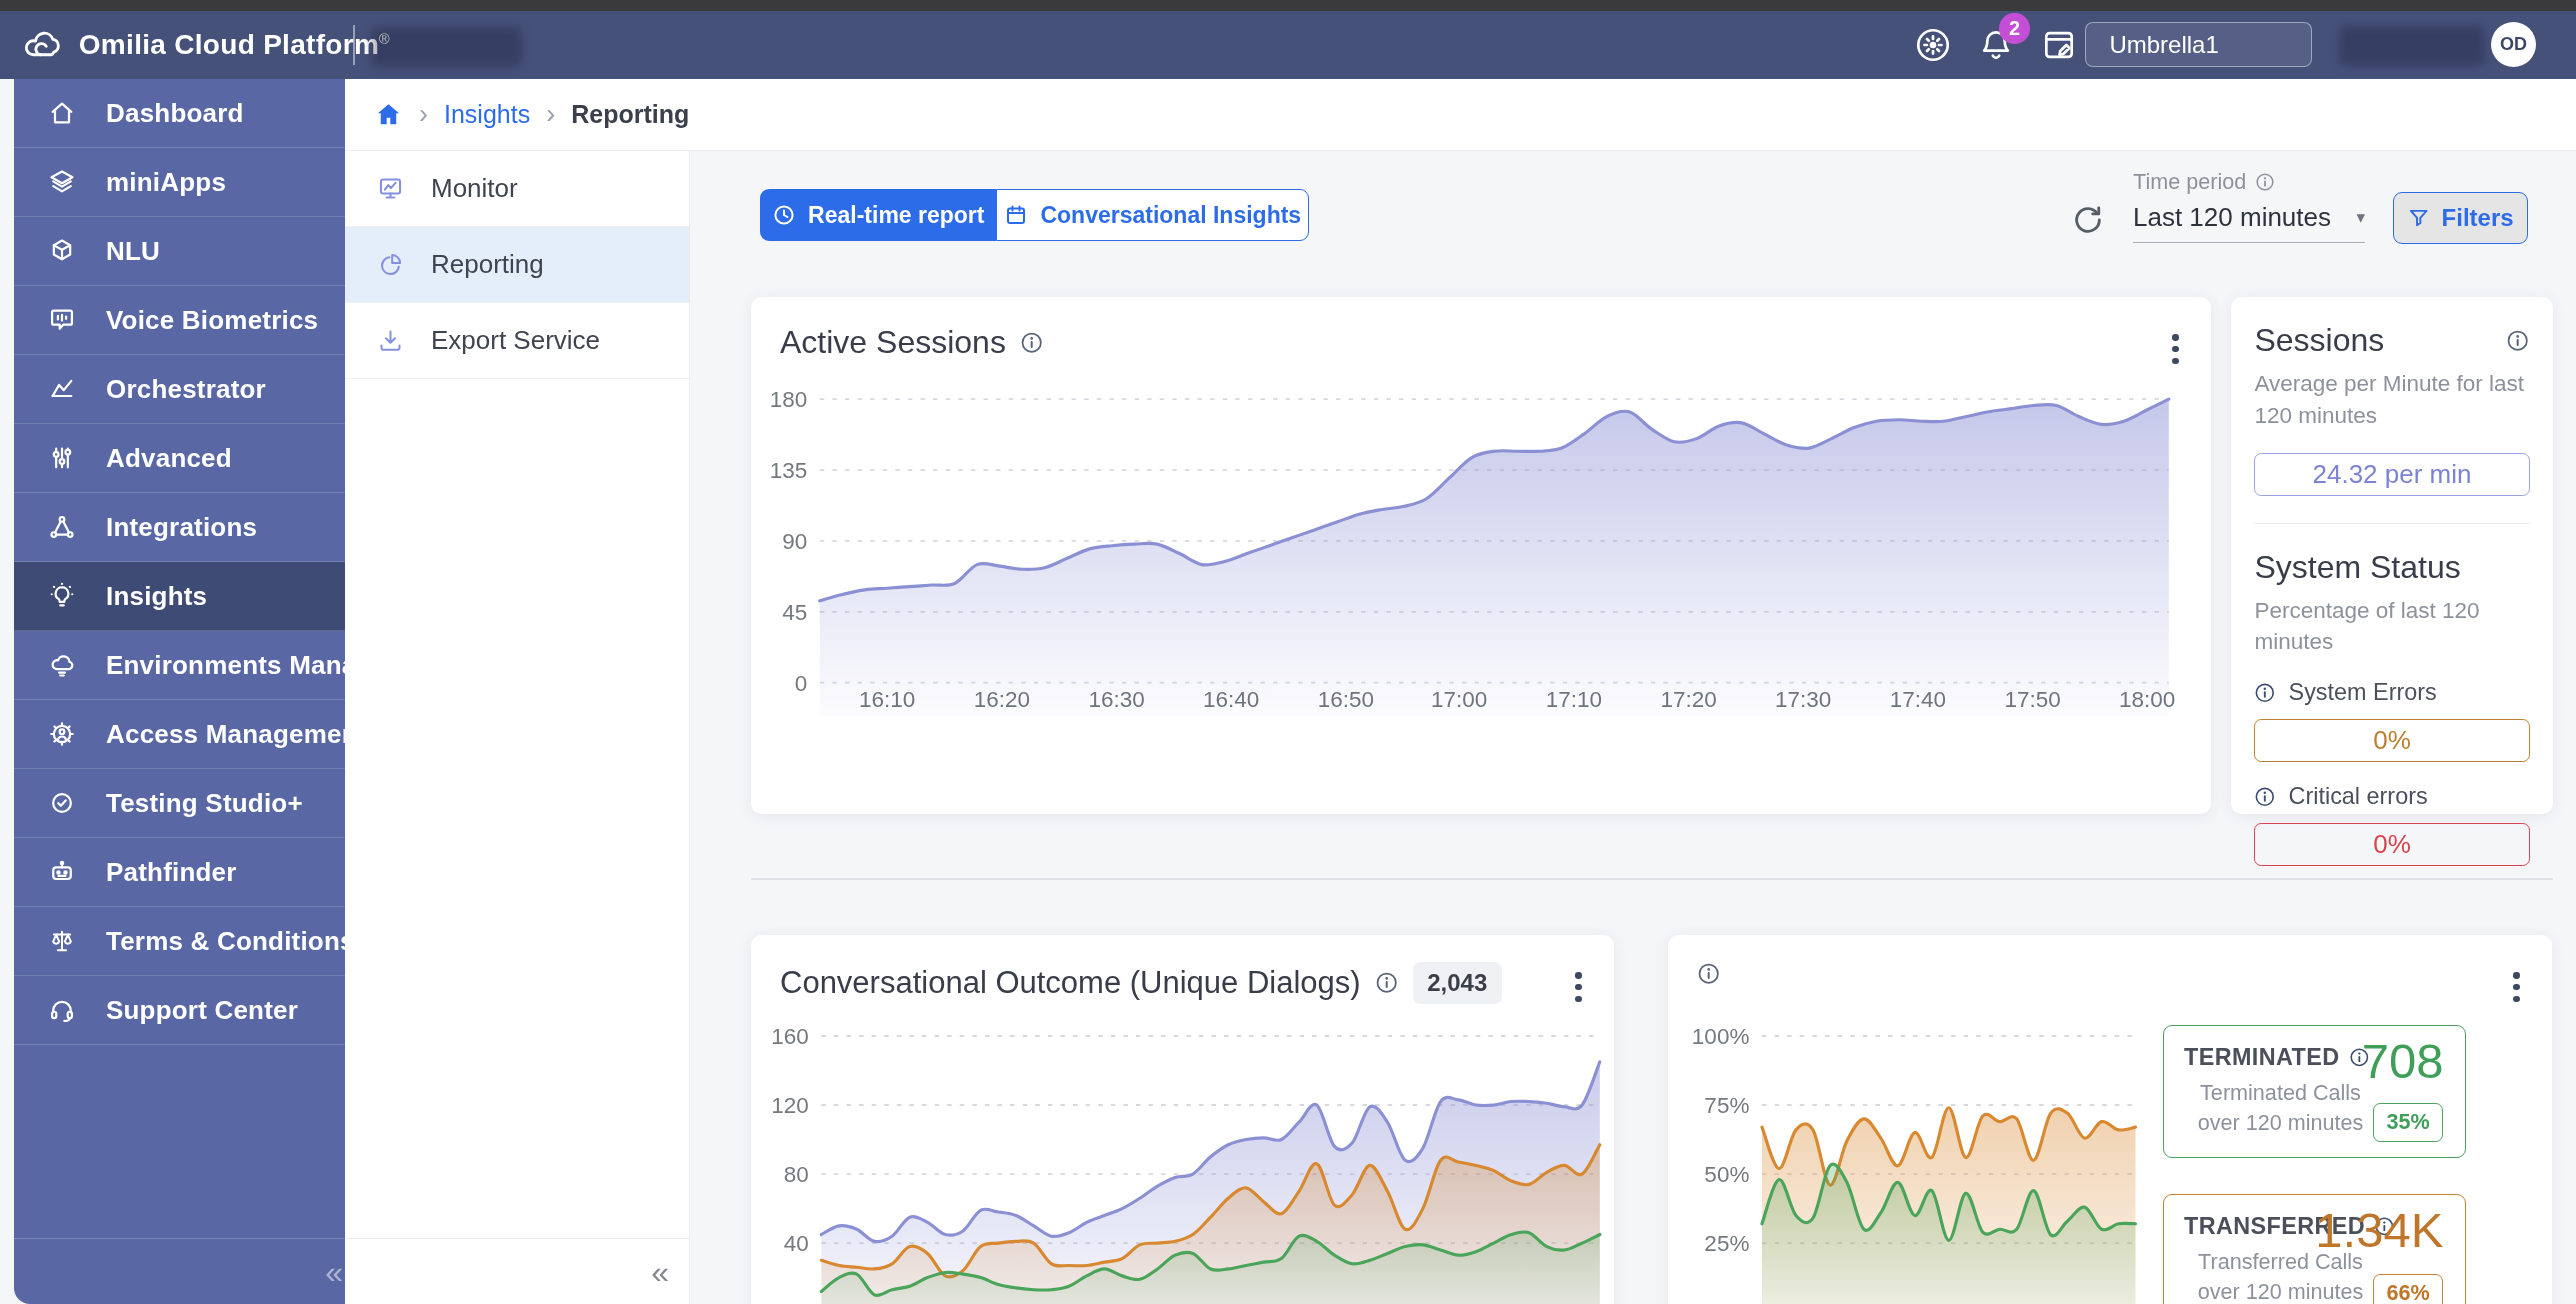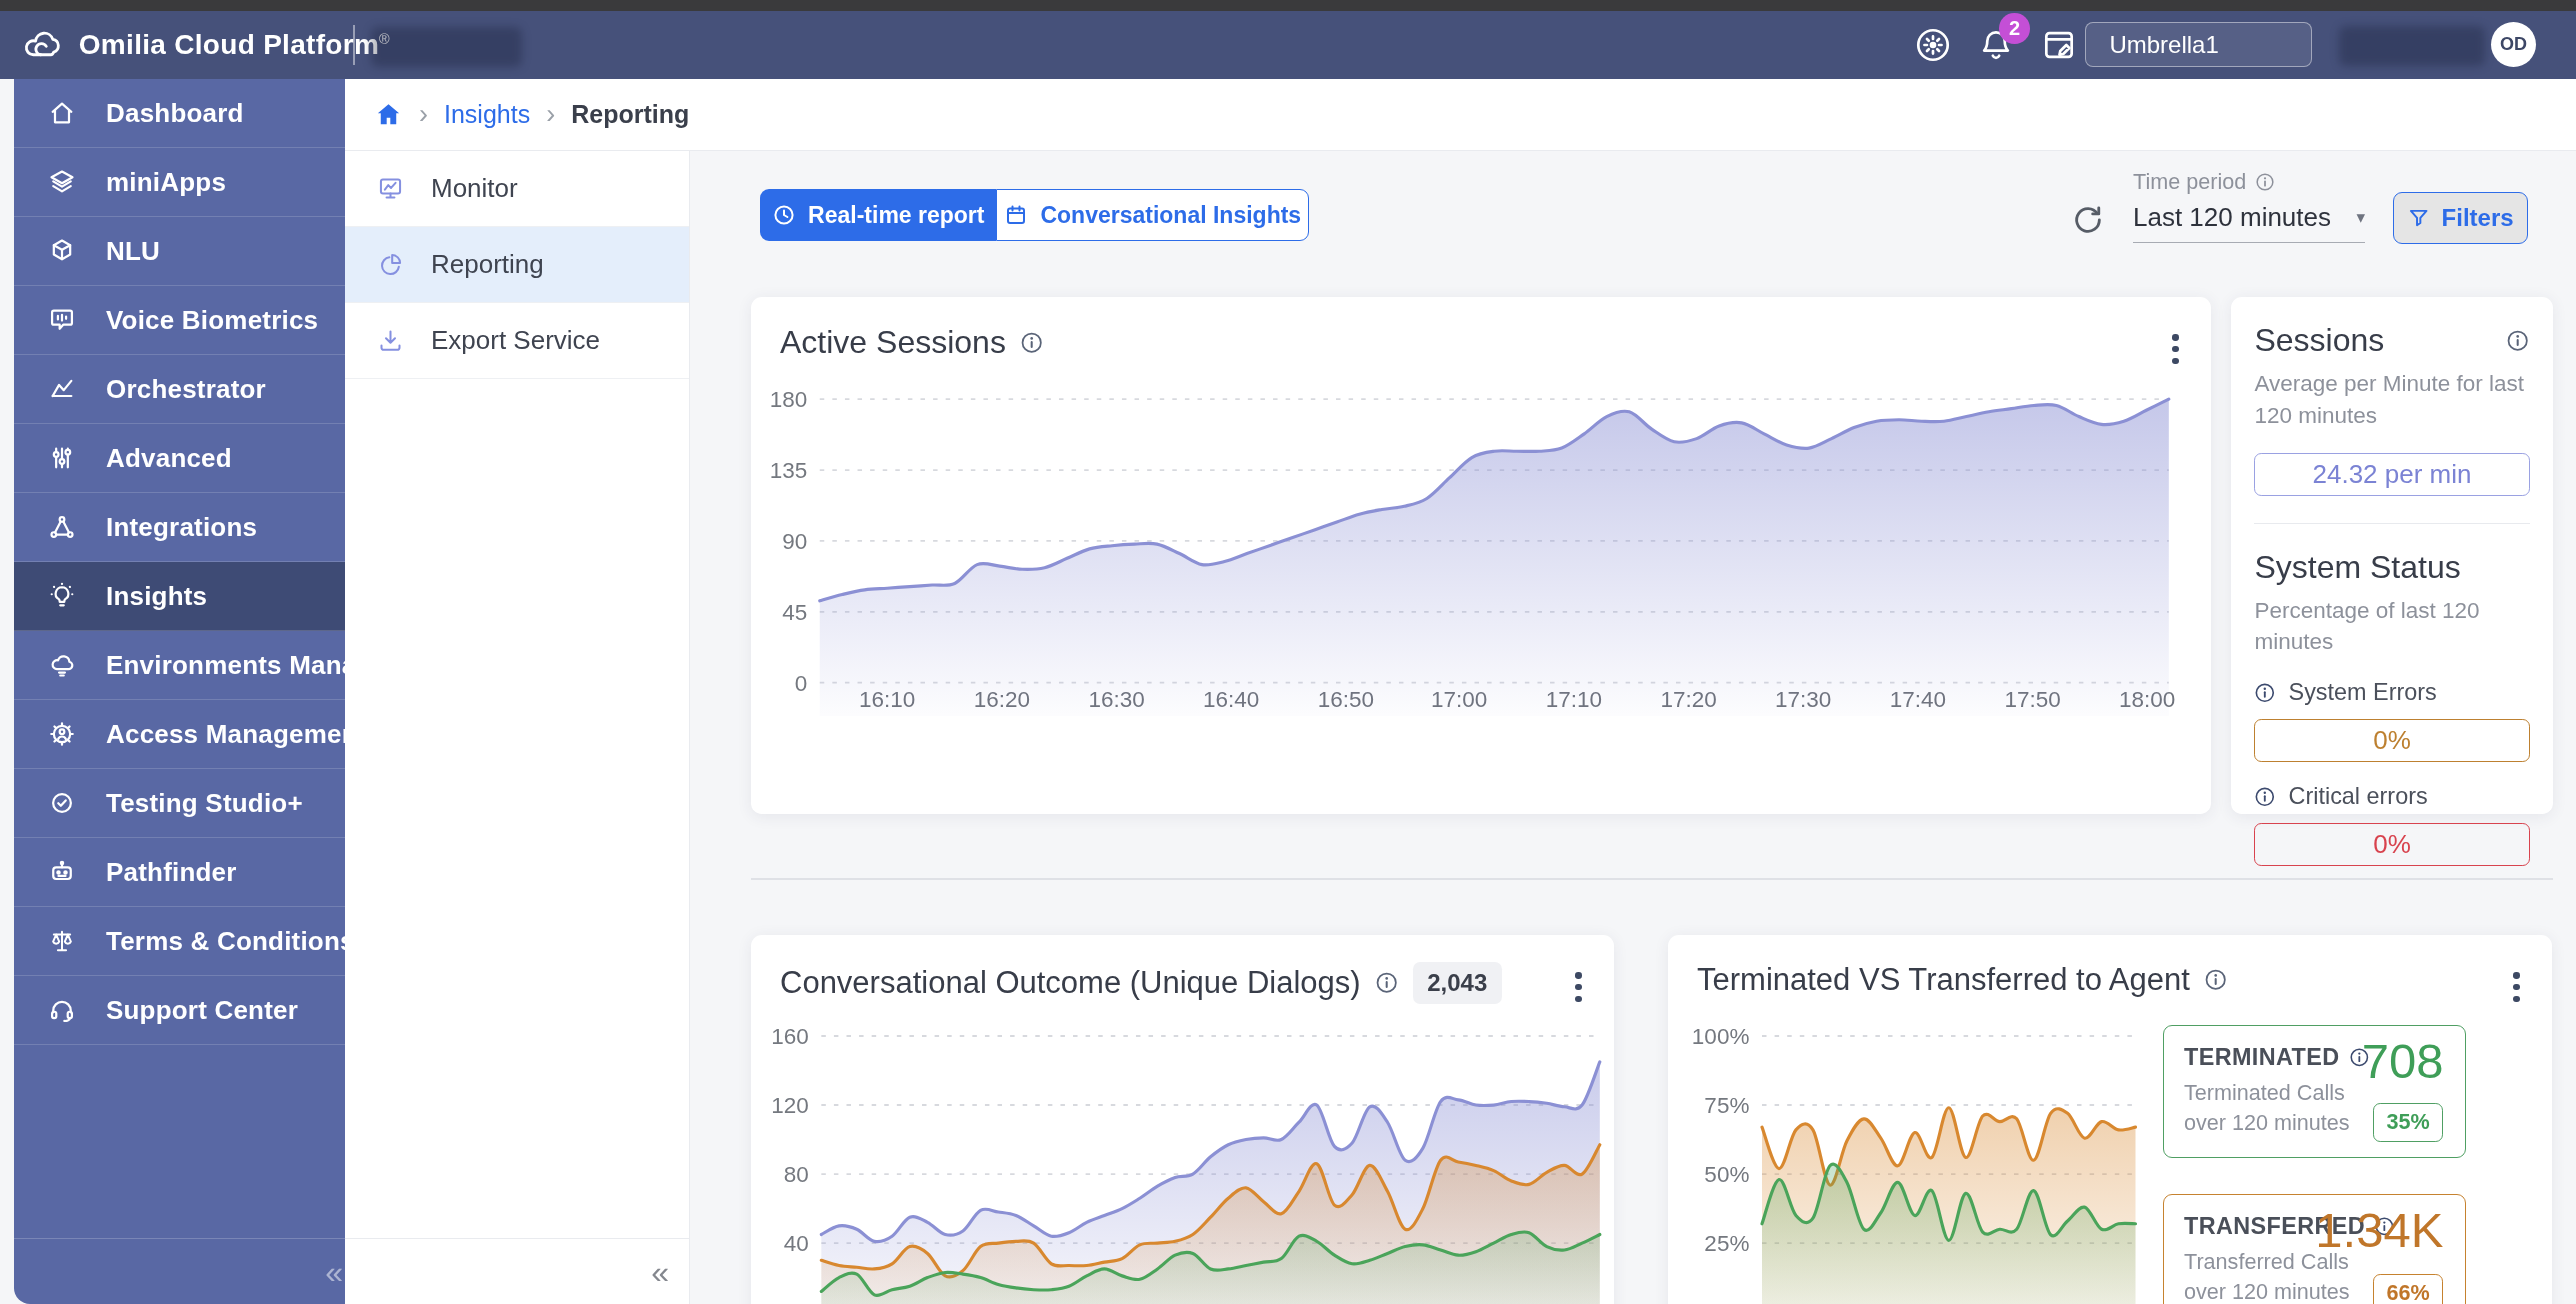--- a/index.html
+++ b/index.html
@@ -99,21 +99,21 @@
   .stat-box{height:43px;border:1.8px solid;border-radius:7.2px;display:flex;align-items:center;justify-content:center;
     font-size:26px;box-sizing:border-box;}
   .rate-box{margin-top:21.6px;border-color:#9aa1e2;color:#7b83d4;}
   .sp-hr{border:none;border-top:0.9px solid #e8eaee;margin:27px 0 0 0;}
   .sp-row{display:flex;align-items:center;gap:12.6px;font-size:23.4px;color:#4b505b;margin-top:21.6px;}
   .sp-row .info-ico{width:21.6px;height:21.6px;color:#3c4a6e;}
   .err-box{margin-top:12.6px;border-color:#bd8030;color:#bd8030;}
   .crit-box{margin-top:12.6px;border-color:#d8434e;color:#d8434e;}
   
   .mini-card{position:absolute;left:495px;width:303px;border:1.8px solid;border-radius:9px;box-sizing:border-box;
-    padding:18px 20px;background:#fff;}
+    padding:18px 20px;background:#fff;text-align:center;}
   #mini-terminated{top:90px;height:133px;border-color:#4f9f63;}
   #mini-transferred{top:259px;height:137px;border-color:#c6822f;}
   .mini-label{display:flex;gap:9px;align-items:center;font-size:23.4px;font-weight:700;color:#4a4f59;letter-spacing:0.4px;}
   .mini-label .info-ico{width:20.7px;height:20.7px;color:#3c4a6e;}
   .mini-desc{font-size:21.6px;color:#8d919b;line-height:30px;margin-top:7.2px;width:193px;}
   .mini-value{position:absolute;right:21.6px;top:7.2px;font-size:49px;font-weight:500;}
   #mini-terminated .mini-value{color:#3f9e58;}
   #mini-transferred .mini-value{color:#c0762a;}
   .mini-pct{position:absolute;right:21.6px;border:1.8px solid;border-radius:7.2px;padding:5.4px 12.6px;font-size:21.6px;font-weight:700;}
   #mini-terminated .mini-pct{top:77px;border-color:#4f9f63;color:#3f9e58;}
@@ -504,21 +504,20 @@
         <path d="M 66.0 240.7 C 69.3 239.1 79.1 232.0 85.7 231.1 C 92.2 230.1 98.8 232.0 105.4 234.9 C 111.9 237.8 118.5 247.1 125.0 248.3 C 131.6 249.6 138.2 247.1 144.7 242.6 C 151.3 238.1 157.8 224.0 164.4 221.5 C 171.0 218.9 177.5 224.0 184.1 227.2 C 190.7 230.4 197.2 239.1 203.8 240.7 C 210.3 242.3 216.9 241.3 223.5 236.8 C 230.0 232.3 236.6 217.3 243.1 213.8 C 249.7 210.3 256.3 214.8 262.8 215.7 C 269.4 216.7 275.9 217.0 282.5 219.6 C 289.1 222.1 295.6 227.2 302.2 231.1 C 308.7 234.9 315.3 241.3 321.9 242.6 C 328.4 243.9 335.0 241.3 341.5 238.7 C 348.1 236.2 354.7 230.4 361.2 227.2 C 367.8 224.0 374.3 222.1 380.9 219.6 C 387.5 217.0 394.0 215.1 400.6 211.9 C 407.2 208.7 413.7 204.5 420.3 200.4 C 426.8 196.2 433.4 190.8 440.0 186.9 C 446.5 183.1 453.1 179.6 459.6 177.3 C 466.2 175.1 472.8 177.3 479.3 173.5 C 485.9 169.7 492.4 159.7 499.0 154.3 C 505.6 148.9 512.1 144.1 518.7 140.9 C 525.2 137.7 531.8 136.4 538.4 135.1 C 544.9 133.8 551.5 133.2 558.0 133.2 C 564.6 133.2 571.2 138.0 577.7 135.1 C 584.3 132.2 590.8 122.3 597.4 115.9 C 604.0 109.5 610.5 92.3 617.1 96.8 C 623.7 101.2 630.2 135.8 636.8 142.8 C 643.3 149.8 649.9 146.3 656.5 139.0 C 663.0 131.6 669.6 102.5 676.1 98.7 C 682.7 94.8 689.3 106.0 695.8 115.9 C 702.4 125.9 708.9 153.4 715.5 158.1 C 722.1 162.9 728.6 155.6 735.2 144.7 C 741.7 133.8 748.3 101.9 754.9 92.9 C 761.4 84.0 768.0 90.4 774.5 91.0 C 781.1 91.6 787.7 95.8 794.2 96.8 C 800.8 97.7 807.3 97.4 813.9 96.8 C 820.5 96.1 827.0 93.6 833.6 92.9 C 840.2 92.3 846.7 92.6 853.3 92.9 C 859.8 93.2 866.4 93.9 873.0 94.8 C 879.5 95.8 886.1 98.3 892.6 98.7 C 899.2 99.0 905.8 105.1 912.3 96.8 C 918.9 88.4 928.7 56.8 932.0 48.8" fill="none" stroke="#8b90d4" stroke-width="3.5" stroke-linejoin="round" stroke-linecap="round"></path>
         <path d="M 66.0 269.4 C 69.3 270.4 79.1 273.9 85.7 275.2 C 92.2 276.5 98.8 276.5 105.4 277.1 C 111.9 277.8 118.5 279.7 125.0 279.0 C 131.6 278.4 138.2 277.4 144.7 273.3 C 151.3 269.1 157.8 256.0 164.4 254.1 C 171.0 252.2 177.5 256.3 184.1 261.8 C 190.7 267.2 197.2 283.5 203.8 286.7 C 210.3 289.9 216.9 286.4 223.5 280.9 C 230.0 275.5 236.6 259.2 243.1 254.1 C 249.7 249.0 256.3 251.2 262.8 250.3 C 269.4 249.3 275.9 248.3 282.5 248.3 C 289.1 248.3 295.6 246.1 302.2 250.3 C 308.7 254.4 315.3 269.1 321.9 273.3 C 328.4 277.4 335.0 274.9 341.5 275.2 C 348.1 275.5 354.7 275.8 361.2 275.2 C 367.8 274.6 374.3 272.6 380.9 271.4 C 387.5 270.1 394.0 270.7 400.6 267.5 C 407.2 264.3 413.7 255.0 420.3 252.2 C 426.8 249.3 433.4 250.9 440.0 250.3 C 446.5 249.6 453.1 249.9 459.6 248.3 C 466.2 246.7 472.8 245.1 479.3 240.7 C 485.9 236.2 492.4 228.2 499.0 221.5 C 505.6 214.8 512.1 205.8 518.7 200.4 C 525.2 194.9 531.8 188.2 538.4 188.8 C 544.9 189.5 551.5 199.4 558.0 204.2 C 564.6 209.0 571.2 219.5 577.7 217.6 C 584.3 215.7 590.8 202.0 597.4 192.7 C 604.0 183.4 610.5 159.4 617.1 162.0 C 623.7 164.5 630.2 202.3 636.8 208.0 C 643.3 213.8 649.9 203.9 656.5 196.5 C 663.0 189.2 669.6 164.5 676.1 163.9 C 682.7 163.3 689.3 180.9 695.8 192.7 C 702.4 204.5 708.9 231.7 715.5 234.9 C 722.1 238.1 728.6 224.7 735.2 211.9 C 741.7 199.1 748.3 166.8 754.9 158.1 C 761.4 149.5 768.0 159.1 774.5 160.1 C 781.1 161.0 787.7 162.3 794.2 163.9 C 800.8 165.5 807.3 166.8 813.9 169.7 C 820.5 172.5 827.0 178.6 833.6 181.2 C 840.2 183.7 846.7 186.6 853.3 185.0 C 859.8 183.4 866.4 175.1 873.0 171.6 C 879.5 168.1 886.1 163.6 892.6 163.9 C 899.2 164.2 905.8 177.3 912.3 173.5 C 918.9 169.7 928.7 146.3 932.0 140.9 L 932 408 L 66 408 Z" fill="url(#conversational-outcome-g1)" stroke="none"></path>
         <path d="M 66.0 269.4 C 69.3 270.4 79.1 273.9 85.7 275.2 C 92.2 276.5 98.8 276.5 105.4 277.1 C 111.9 277.8 118.5 279.7 125.0 279.0 C 131.6 278.4 138.2 277.4 144.7 273.3 C 151.3 269.1 157.8 256.0 164.4 254.1 C 171.0 252.2 177.5 256.3 184.1 261.8 C 190.7 267.2 197.2 283.5 203.8 286.7 C 210.3 289.9 216.9 286.4 223.5 280.9 C 230.0 275.5 236.6 259.2 243.1 254.1 C 249.7 249.0 256.3 251.2 262.8 250.3 C 269.4 249.3 275.9 248.3 282.5 248.3 C 289.1 248.3 295.6 246.1 302.2 250.3 C 308.7 254.4 315.3 269.1 321.9 273.3 C 328.4 277.4 335.0 274.9 341.5 275.2 C 348.1 275.5 354.7 275.8 361.2 275.2 C 367.8 274.6 374.3 272.6 380.9 271.4 C 387.5 270.1 394.0 270.7 400.6 267.5 C 407.2 264.3 413.7 255.0 420.3 252.2 C 426.8 249.3 433.4 250.9 440.0 250.3 C 446.5 249.6 453.1 249.9 459.6 248.3 C 466.2 246.7 472.8 245.1 479.3 240.7 C 485.9 236.2 492.4 228.2 499.0 221.5 C 505.6 214.8 512.1 205.8 518.7 200.4 C 525.2 194.9 531.8 188.2 538.4 188.8 C 544.9 189.5 551.5 199.4 558.0 204.2 C 564.6 209.0 571.2 219.5 577.7 217.6 C 584.3 215.7 590.8 202.0 597.4 192.7 C 604.0 183.4 610.5 159.4 617.1 162.0 C 623.7 164.5 630.2 202.3 636.8 208.0 C 643.3 213.8 649.9 203.9 656.5 196.5 C 663.0 189.2 669.6 164.5 676.1 163.9 C 682.7 163.3 689.3 180.9 695.8 192.7 C 702.4 204.5 708.9 231.7 715.5 234.9 C 722.1 238.1 728.6 224.7 735.2 211.9 C 741.7 199.1 748.3 166.8 754.9 158.1 C 761.4 149.5 768.0 159.1 774.5 160.1 C 781.1 161.0 787.7 162.3 794.2 163.9 C 800.8 165.5 807.3 166.8 813.9 169.7 C 820.5 172.5 827.0 178.6 833.6 181.2 C 840.2 183.7 846.7 186.6 853.3 185.0 C 859.8 183.4 866.4 175.1 873.0 171.6 C 879.5 168.1 886.1 163.6 892.6 163.9 C 899.2 164.2 905.8 177.3 912.3 173.5 C 918.9 169.7 928.7 146.3 932.0 140.9" fill="none" stroke="#d8882f" stroke-width="3.5" stroke-linejoin="round" stroke-linecap="round"></path>
         <path d="M 66.0 304.0 C 69.3 301.4 79.1 291.8 85.7 288.6 C 92.2 285.4 98.8 281.6 105.4 284.8 C 111.9 288.0 118.5 304.9 125.0 307.8 C 131.6 310.7 138.2 303.7 144.7 302.1 C 151.3 300.5 157.8 300.5 164.4 298.2 C 171.0 296.0 177.5 291.2 184.1 288.6 C 190.7 286.1 197.2 283.5 203.8 282.9 C 210.3 282.2 216.9 283.8 223.5 284.8 C 230.0 285.7 236.6 286.7 243.1 288.6 C 249.7 290.5 256.3 294.4 262.8 296.3 C 269.4 298.2 275.9 299.2 282.5 300.1 C 289.1 301.1 295.6 301.7 302.2 302.1 C 308.7 302.4 315.3 302.7 321.9 302.1 C 328.4 301.4 335.0 300.8 341.5 298.2 C 348.1 295.7 354.7 289.9 361.2 286.7 C 367.8 283.5 374.3 279.0 380.9 279.0 C 387.5 279.0 394.0 284.8 400.6 286.7 C 407.2 288.6 413.7 291.8 420.3 290.5 C 426.8 289.3 433.4 283.5 440.0 279.0 C 446.5 274.6 453.1 266.6 459.6 263.7 C 466.2 260.8 472.8 259.2 479.3 261.8 C 485.9 264.3 492.4 276.2 499.0 279.0 C 505.6 281.9 512.1 279.7 518.7 279.0 C 525.2 278.4 531.8 276.5 538.4 275.2 C 544.9 273.9 551.5 272.6 558.0 271.4 C 564.6 270.1 571.2 272.3 577.7 267.5 C 584.3 262.7 590.8 245.8 597.4 242.6 C 604.0 239.4 610.5 244.8 617.1 248.3 C 623.7 251.8 630.2 259.5 636.8 263.7 C 643.3 267.8 649.9 272.3 656.5 273.3 C 663.0 274.2 669.6 271.4 676.1 269.4 C 682.7 267.5 689.3 264.3 695.8 261.8 C 702.4 259.2 708.9 255.7 715.5 254.1 C 722.1 252.5 728.6 251.5 735.2 252.2 C 741.7 252.8 748.3 256.0 754.9 257.9 C 761.4 259.8 768.0 263.4 774.5 263.7 C 781.1 264.0 787.7 262.1 794.2 259.8 C 800.8 257.6 807.3 253.4 813.9 250.3 C 820.5 247.1 827.0 242.6 833.6 240.7 C 840.2 238.7 846.7 236.5 853.3 238.7 C 859.8 241.0 866.4 250.9 873.0 254.1 C 879.5 257.3 886.1 258.6 892.6 257.9 C 899.2 257.3 905.8 253.1 912.3 250.3 C 918.9 247.4 928.7 242.3 932.0 240.7 L 932 408 L 66 408 Z" fill="url(#conversational-outcome-g2)" stroke="none"></path>
         <path d="M 66.0 304.0 C 69.3 301.4 79.1 291.8 85.7 288.6 C 92.2 285.4 98.8 281.6 105.4 284.8 C 111.9 288.0 118.5 304.9 125.0 307.8 C 131.6 310.7 138.2 303.7 144.7 302.1 C 151.3 300.5 157.8 300.5 164.4 298.2 C 171.0 296.0 177.5 291.2 184.1 288.6 C 190.7 286.1 197.2 283.5 203.8 282.9 C 210.3 282.2 216.9 283.8 223.5 284.8 C 230.0 285.7 236.6 286.7 243.1 288.6 C 249.7 290.5 256.3 294.4 262.8 296.3 C 269.4 298.2 275.9 299.2 282.5 300.1 C 289.1 301.1 295.6 301.7 302.2 302.1 C 308.7 302.4 315.3 302.7 321.9 302.1 C 328.4 301.4 335.0 300.8 341.5 298.2 C 348.1 295.7 354.7 289.9 361.2 286.7 C 367.8 283.5 374.3 279.0 380.9 279.0 C 387.5 279.0 394.0 284.8 400.6 286.7 C 407.2 288.6 413.7 291.8 420.3 290.5 C 426.8 289.3 433.4 283.5 440.0 279.0 C 446.5 274.6 453.1 266.6 459.6 263.7 C 466.2 260.8 472.8 259.2 479.3 261.8 C 485.9 264.3 492.4 276.2 499.0 279.0 C 505.6 281.9 512.1 279.7 518.7 279.0 C 525.2 278.4 531.8 276.5 538.4 275.2 C 544.9 273.9 551.5 272.6 558.0 271.4 C 564.6 270.1 571.2 272.3 577.7 267.5 C 584.3 262.7 590.8 245.8 597.4 242.6 C 604.0 239.4 610.5 244.8 617.1 248.3 C 623.7 251.8 630.2 259.5 636.8 263.7 C 643.3 267.8 649.9 272.3 656.5 273.3 C 663.0 274.2 669.6 271.4 676.1 269.4 C 682.7 267.5 689.3 264.3 695.8 261.8 C 702.4 259.2 708.9 255.7 715.5 254.1 C 722.1 252.5 728.6 251.5 735.2 252.2 C 741.7 252.8 748.3 256.0 754.9 257.9 C 761.4 259.8 768.0 263.4 774.5 263.7 C 781.1 264.0 787.7 262.1 794.2 259.8 C 800.8 257.6 807.3 253.4 813.9 250.3 C 820.5 247.1 827.0 242.6 833.6 240.7 C 840.2 238.7 846.7 236.5 853.3 238.7 C 859.8 241.0 866.4 250.9 873.0 254.1 C 879.5 257.3 886.1 258.6 892.6 257.9 C 899.2 257.3 905.8 253.1 912.3 250.3 C 918.9 247.4 928.7 242.3 932.0 240.7" fill="none" stroke="#4aa45a" stroke-width="3.5" stroke-linejoin="round" stroke-linecap="round"></path>
       </svg>
   </section>
 
   <section class="card" id="card-terminated">
     <div class="card-title-row">
-      <span class="card-title">Terminated VS Transferred to Agent</span>
       <span class="info-ico">
           <svg viewBox="0 0 24 24" fill="none">
             <circle cx="12" cy="12" r="9.4" stroke="currentColor" stroke-width="1.8"></circle>
             <circle cx="12" cy="7.6" r="1.35" fill="currentColor"></circle>
             <rect x="10.95" y="10.3" width="2.1" height="7.2" rx="1.05" fill="currentColor"></rect>
           </svg>
         </span>
     </div>
     <div class="kebab">
         <i></i>

